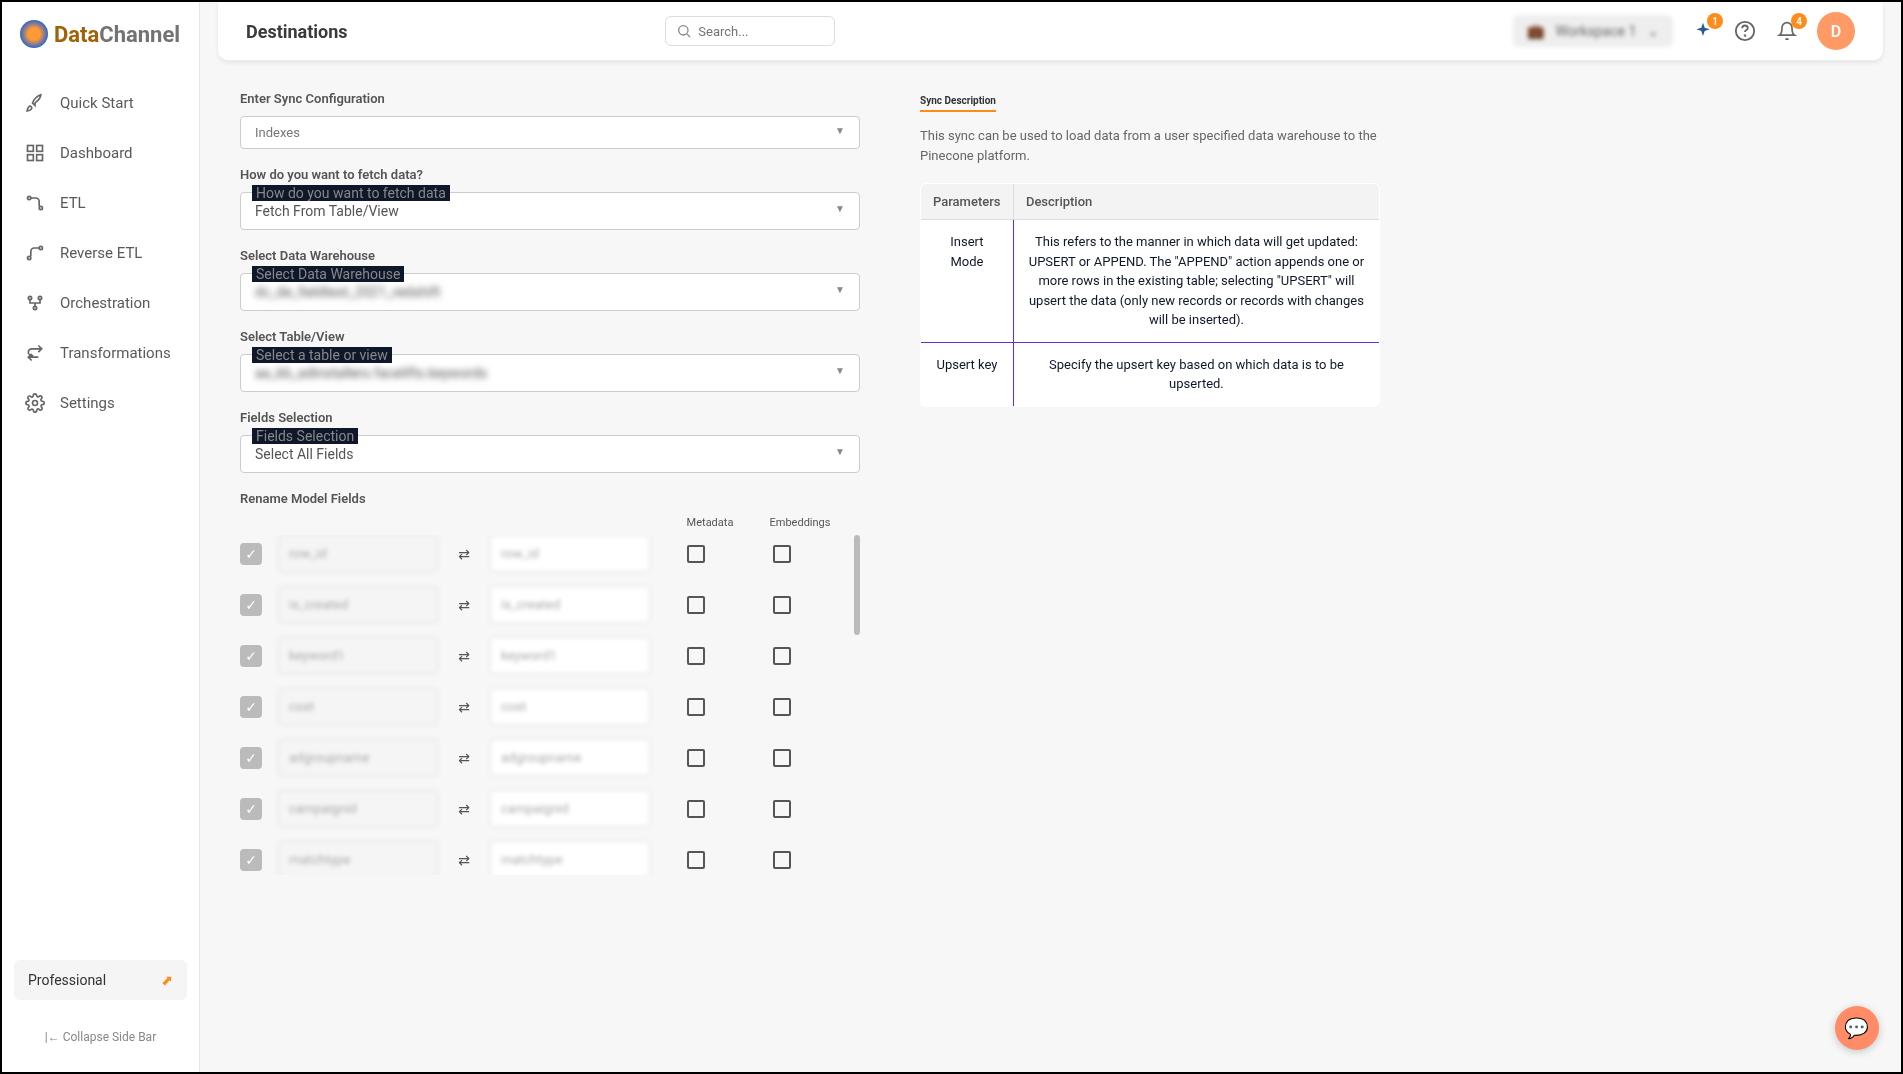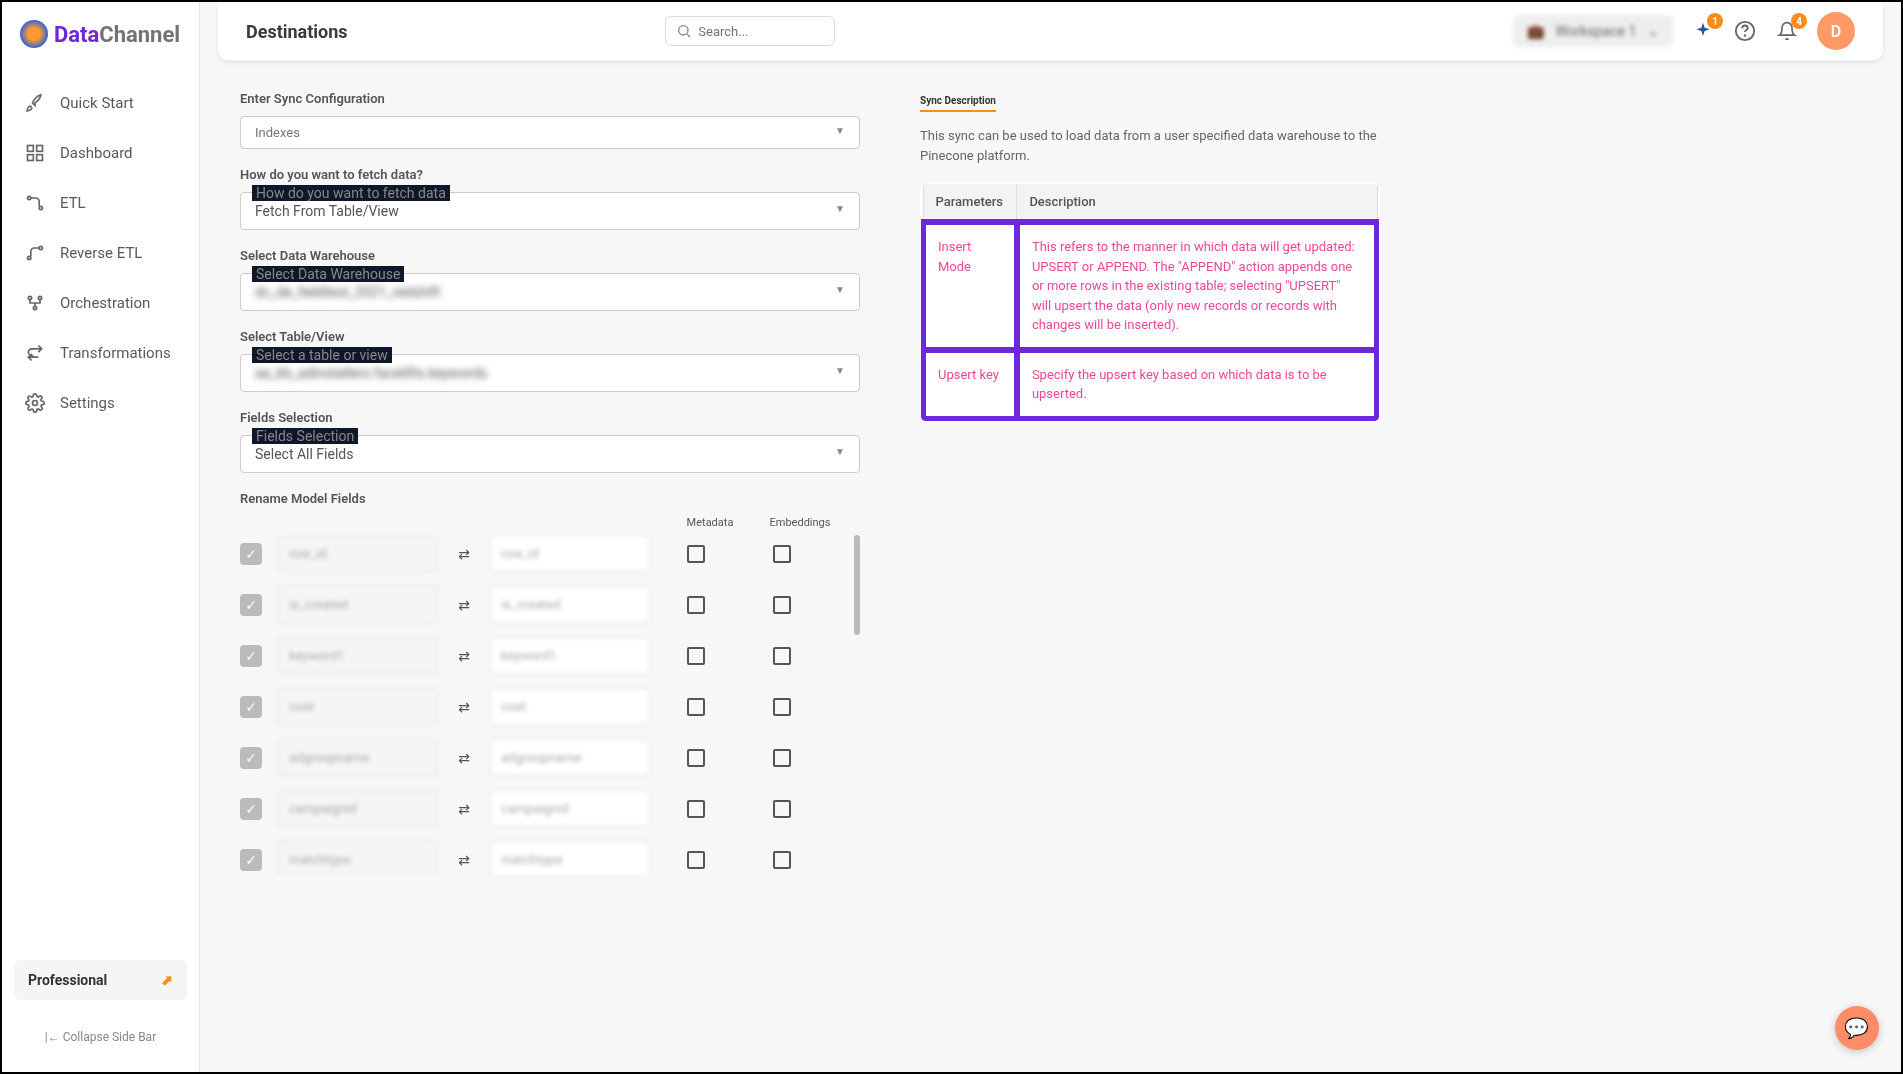--- a/index.html
+++ b/index.html
@@ -3,27 +3,27 @@
 <meta charset="utf-8">
 <style>
 * { margin: 0; padding: 0; box-sizing: border-box; font-family: -apple-system, BlinkMacSystemFont, "Segoe UI", Roboto, sans-serif; }
 body { background: #fff; color: #333; font-size: 14px; }
 .app { display: flex; height: 100vh; border: 2px solid #000; }
 
 
 .sidebar { width: 198px; background: #fff; border-right: 1px solid #e5e5e5; display: flex; flex-direction: column; padding: 18px 0; }
 .logo { display: flex; align-items: center; gap: 6px; padding: 0 18px 20px; font-size: 22px; font-weight: 700; }
 .logo-icon { width: 28px; height: 28px; border-radius: 50%; background: radial-gradient(circle, #ff9933 30%, #3366cc 70%); display: inline-block; }
-.logo .data { color: #6d28d9; }
+.logo .data { color: #a16207; }
 .logo .channel { color: #737373; }
 .nav { flex: 1; padding: 10px 0; }
 .nav-item { display: flex; align-items: center; gap: 14px; padding: 14px 22px; color: #5a5a5a; cursor: pointer; font-size: 15px; }
 .nav-item .nav-icon { width: 22px; height: 22px; display: flex; align-items: center; justify-content: center; color: #666; }
 .sidebar-bottom { padding: 0 12px; }
-.plan-badge { display: flex; justify-content: space-between; align-items: center; background: #f5f5f5; border-radius: 6px; padding: 12px 14px; font-weight: 700; color: #333; }
+.plan-badge { display: flex; justify-content: space-between; align-items: center; background: #f5f5f5; border-radius: 6px; padding: 12px 14px; font-weight: 400; color: #333; }
 .plan-badge .ext { color: #ff8c1a; }
 .collapse { text-align: center; color: #888; font-size: 12px; margin-top: 30px; cursor: pointer; padding-bottom: 10px; }
 
 
 .main { flex: 1; background: #f7f7f7; display: flex; flex-direction: column; overflow: hidden; }
 .topbar { background: #fff; display: flex; align-items: center; padding: 10px 28px; gap: 20px; border-bottom: 1px solid #eee; box-shadow: 0 2px 4px rgba(0,0,0,0.08); border-radius: 0 0 10px 10px; margin: 0 18px; }
 .page-title { font-size: 18px; font-weight: 700; color: #3a3a3a; }
 .search { margin-left: auto; margin-right: auto; display: flex; align-items: center; border: 1px solid #ddd; border-radius: 6px; padding: 6px 10px; width: 170px; background: #fff; transform: translateX(-180px); }
 .search input { border: none; outline: none; font-size: 13px; margin-left: 6px; width: 100%; color: #888; }
 .top-right { display: flex; align-items: center; gap: 18px; }
@@ -58,21 +58,21 @@
 .meta-chk, .emb-chk { width: 18px; height: 18px; border: 2px solid #555; border-radius: 2px; }
 .col-meta { width: 60px; display: flex; justify-content: center; }
 .col-emb { width: 80px; display: flex; justify-content: center; }
 .scroll-track { position: absolute; right: 0; top: 0; width: 6px; height: 100px; background: #bbb; border-radius: 3px; }
 
 
 .desc-title { font-size: 10px; font-weight: 700; color: #333; border-bottom: 2px solid #ff8c1a; display: inline-block; padding-bottom: 4px; margin-bottom: 14px; }
 .desc-text { font-size: 13px; color: #666; line-height: 1.5; margin-bottom: 18px; }
 .param-table { width: 100%; border-collapse: collapse; border: 1px solid #ddd; border-radius: 6px; overflow: hidden; background: #fff; }
 .param-table th { background: #f3f3f3; text-align: left; padding: 10px 12px; font-size: 13px; font-weight: 500; color: #555; border: 1px solid #ddd; }
-.param-table td { padding: 12px; font-size: 13px; color: #ec4899; border: 6px solid #6d28d9; vertical-align: top; line-height: 1.5; }
+.param-table td { padding: 12px; font-size: 13px; color: #0f172a; border: 1px solid #6d28d9; vertical-align: top; line-height: 1.5; text-align: center; }
 
 .chat-fab { position: fixed; bottom: 24px; right: 24px; width: 44px; height: 44px; border-radius: 50%; background: #ff8c66; color: #fff; display: flex; align-items: center; justify-content: center; font-size: 20px; box-shadow: 0 2px 8px rgba(0,0,0,0.2); cursor: pointer; }
 
 svg { display: block; }
 </style>
 </head>
 <body>
 
 <div class="app">
   <aside class="sidebar">

